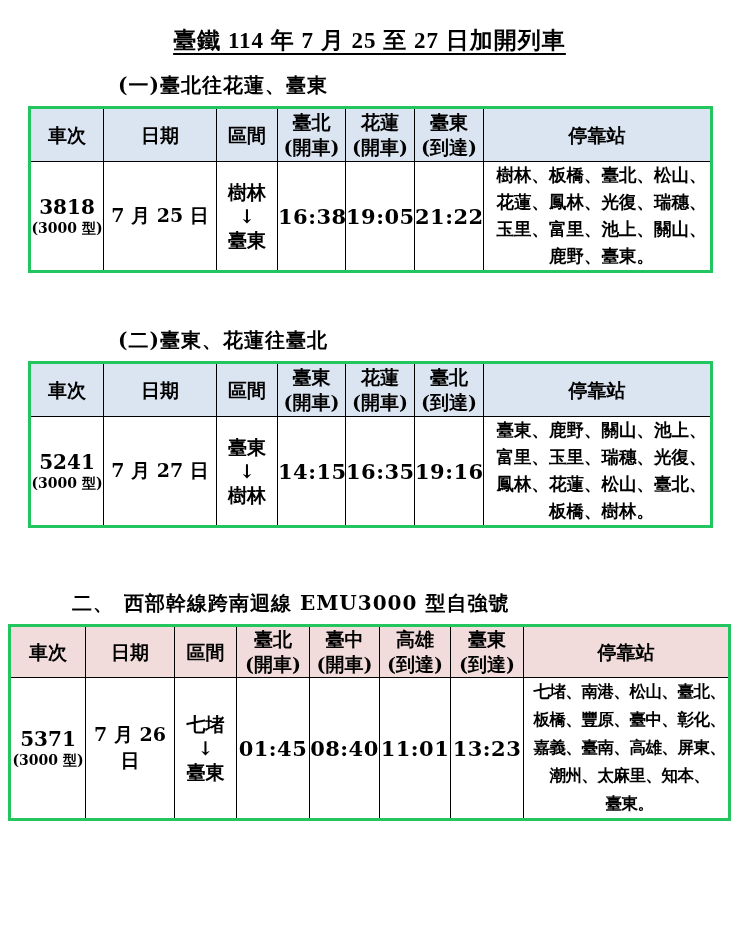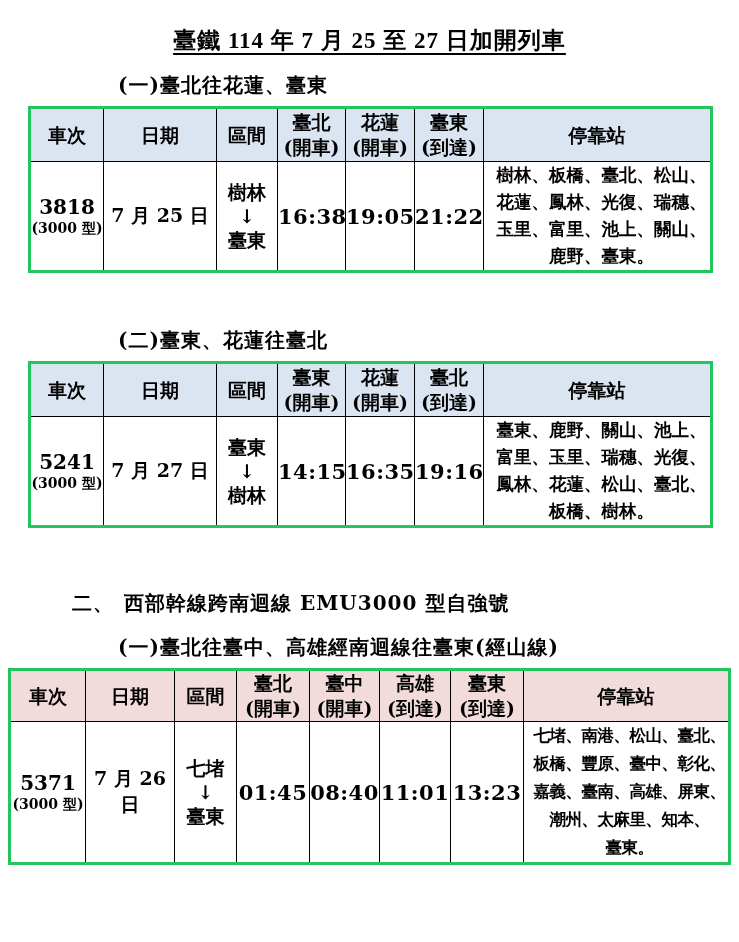--- a/index.html
+++ b/index.html
@@ -180,21 +180,20 @@
 鳳林、花蓮、松山、臺北、
 板橋、樹林。</td>
       </tr>
     </tbody>
   </table>
 
   <div class="sec-heading sec-2">
     <span class="sec-num">二、</span><span>西部幹線跨南迴線 EMU3000 型自強號</span>
   </div>
 
-  <div class="sub-heading sub-3">(一)臺北往臺中、高雄經南迴線往臺東(經山線)</div>
 
   <table class="sched tbl-pink t3">
     <colgroup>
       <col style="width:76px">
         <col style="width:89px">
         <col style="width:62px">
         <col style="width:73px">
       <col style="width:70px">
         <col style="width:71px">
         <col style="width:73px">

